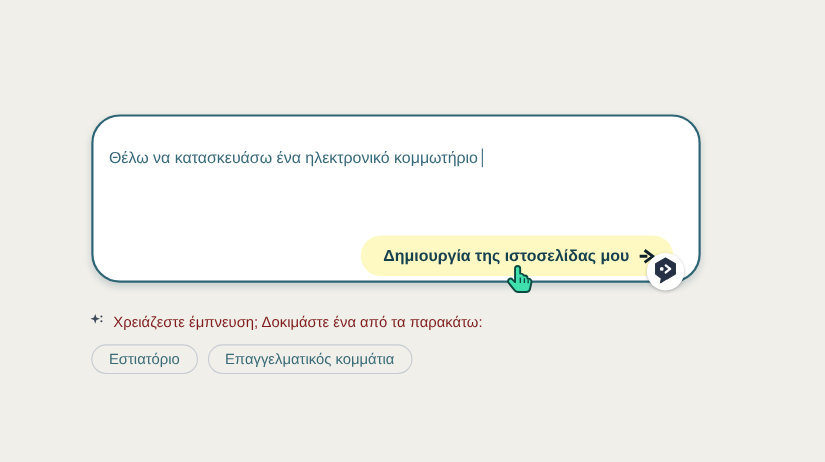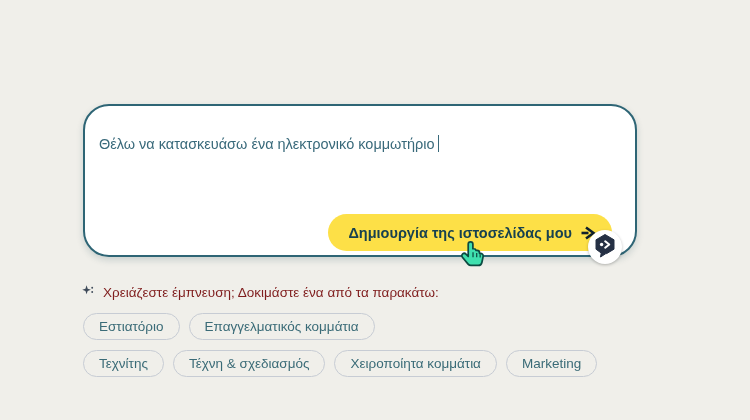--- a/index.html
+++ b/index.html
@@ -29,21 +29,21 @@
     white-space:pre-wrap;cursor:text;
   }
   .caret{
     display:inline-block;width:1.5px;height:17px;background:#38697a;
     vertical-align:text-bottom;margin-left:3px;
   }
 
   .submit-btn{
     position:absolute;right:23px;bottom:4px;height:37px;
     display:flex;align-items:center;gap:8px;
-    background:#fde047;border:none;border-radius:19px;
+    background:#fef9c3;border:none;border-radius:19px;
     padding:0 16px 0 20px;
     font-family:inherit;font-size:14.5px;font-weight:700;color:#17414f;
     cursor:pointer;white-space:nowrap;
   }
   .submit-btn svg{display:block;}
 
   .badge{
     position:absolute;left:588px;top:230px;width:34px;height:34px;
     border-radius:50%;background:#ffffff;
     box-shadow:0 1px 3px rgba(0,0,0,.25);
@@ -124,24 +124,14 @@
 
   <div class="pill-row row1">
 
       <button class="pill">Εστιατόριο</button>
 
       <button class="pill">Επαγγελματικός κομμάτια</button>
 
 
     </div>
 
-  <div class="pill-row row2">
-
-      <button class="pill">Τεχνίτης</button>
-
-      <button class="pill">Τέχνη &amp; σχεδιασμός</button>
-
-      <button class="pill">Χειροποίητα κομμάτια</button>
-
-      <button class="pill">Marketing</button>
-    </div>
 
 </div>
 
 </body></html>

